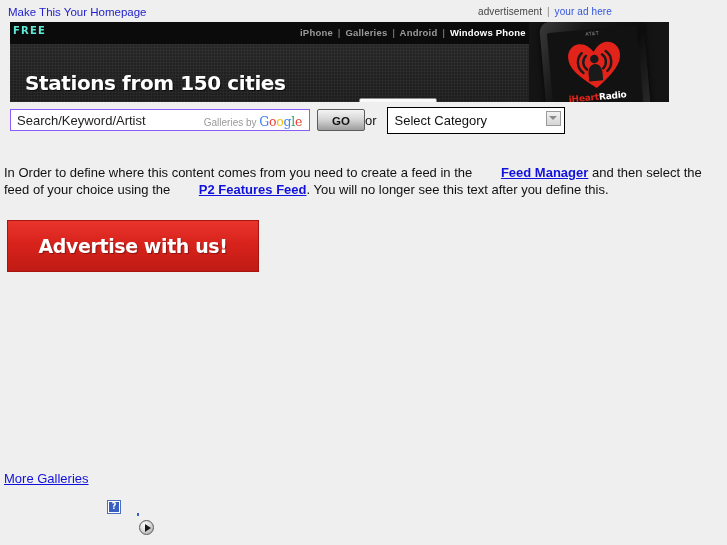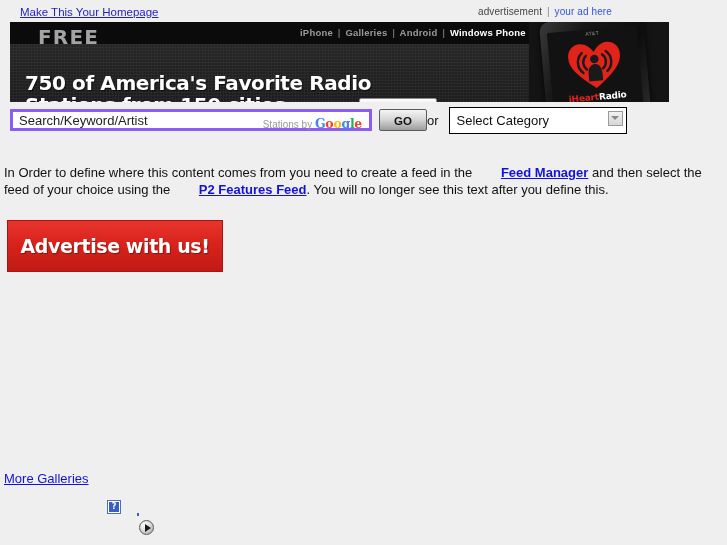--- a/index.html
+++ b/index.html
@@ -17,25 +17,24 @@
     position: relative;
   }
 
   
   #topbar {
     position: relative;
     height: 20px;
   }
   #homepage-link {
     position: absolute;
-    left: 20px;
+    left: 8px;
     top: 6px;
     font-size: 11.5px;
     color: #2222cc;
-    text-decoration: underline;
     white-space: nowrap;
     cursor: pointer;
   }
   #ad-label {
     position: absolute;
     left: 478px;
     top: 6px;
     font-size: 10px;
     color: #444;
     white-space: nowrap;
@@ -60,25 +59,25 @@
   }
   #banner-strip {
     position: absolute;
     left: 0; top: 0;
     width: 100%;
     height: 22px;
     background: #0b0b0b;
   }
   #banner-free {
     position: absolute;
-    left: 28px;
+    left: 3px;
     top: 3px;
-    font-size: 20px;
-    font-weight: bold;
-    color: #a3a3a3;
+    font-size: 10px;
+    font-weight: bold;
+    color: #5eead4;
     letter-spacing: 1.2px;
     font-family: "DejaVu Sans", sans-serif;
   }
   #banner-platforms {
     position: absolute;
     left: 290px;
     top: 5px;
     font-size: 9.5px;
     color: #9a9a9a;
     font-weight: bold;
@@ -186,24 +185,24 @@
   #search-row {
     position: absolute;
     left: 10px;
     top: 108px;
     height: 24px;
     display: flex;
     align-items: center;
   }
   #search-input-wrap {
     position: relative;
-    width: 362px;
+    width: 300px;
     height: 22px;
     background: #fff;
-    border: 3px solid #8b5cf6;
+    border: 1px solid #8b5cf6;
     box-sizing: border-box;
     display: flex;
     align-items: center;
     cursor: text;
   }
   #search-input {
     border: 0;
     outline: 0;
     background: transparent;
     font-family: "Liberation Sans", sans-serif;
@@ -216,21 +215,21 @@
   #google-brand {
     position: absolute;
     right: 7px;
     top: 4px;
     font-size: 10px;
     color: #999;
     white-space: nowrap;
   }
   #google-brand .g-logo {
     font-size: 12.5px;
-    font-weight: bold;
+    font-weight: normal;
     font-family: "DejaVu Serif", serif;
     letter-spacing: -.3px;
   }
   .g1 { color: #4285f4; }
   .g2 { color: #ea4335; }
   .g3 { color: #fbbc05; }
   .g4 { color: #4285f4; }
   .g5 { color: #34a853; }
   .g6 { color: #ea4335; }
 
@@ -315,21 +314,21 @@
     font-weight: bold;
     cursor: pointer;
     padding-left: 25px;
   }
 
   
   #advertise-banner {
     position: absolute;
     left: 7px;
     top: 220px;
-    width: 216px;
+    width: 252px;
     height: 52px;
     background: linear-gradient(180deg, #e8352c 0%, #d8231c 45%, #c01a14 100%);
     border: 1px solid #a81410;
     box-sizing: border-box;
     display: flex;
     align-items: center;
     justify-content: center;
     cursor: pointer;
   }
   #advertise-text {
@@ -440,21 +439,20 @@
     <span class="bsep">|</span>
     <span>Galleries</span>
     <span class="bsep">|</span>
     <span>Android</span>
     <span class="bsep">|</span>
     <span class="hi">Windows Phone 7</span>
   </div>
 
   <div id="banner-body">
     <div id="banner-headline">
-      <div>750 of America's Favorite Radio</div>
       <div>Stations from 150 cities</div>
     </div>
   </div>
 
   <div id="get-app-btn">GET THE APP</div>
 
   <div id="phone-art">
     <div id="phone-body">
       <div id="phone-screen">
         <div id="phone-carrier">AT&amp;T</div>
@@ -473,21 +471,21 @@
       </div>
     </div>
   </div>
 </div>
 
 <div id="search-row">
 
   <div id="search-input-wrap">
     <input id="search-input" type="text" value="Search/Keyword/Artist" style="">
     <div id="google-brand">
-      <span>Stations by</span>
+      <span>Galleries by</span>
       <span class="g-logo"><span class="g1">G</span><span class="g2">o</span><span class="g3">o</span><span class="g4">g</span><span class="g5">l</span><span class="g6">e</span></span>
     </div>
   </div>
 
   <div id="go-button">GO</div>
   <div id="or-text">or</div>
 
   <div id="category-select">
     <span id="category-label">Select Category</span>
     <span id="category-arrow">

